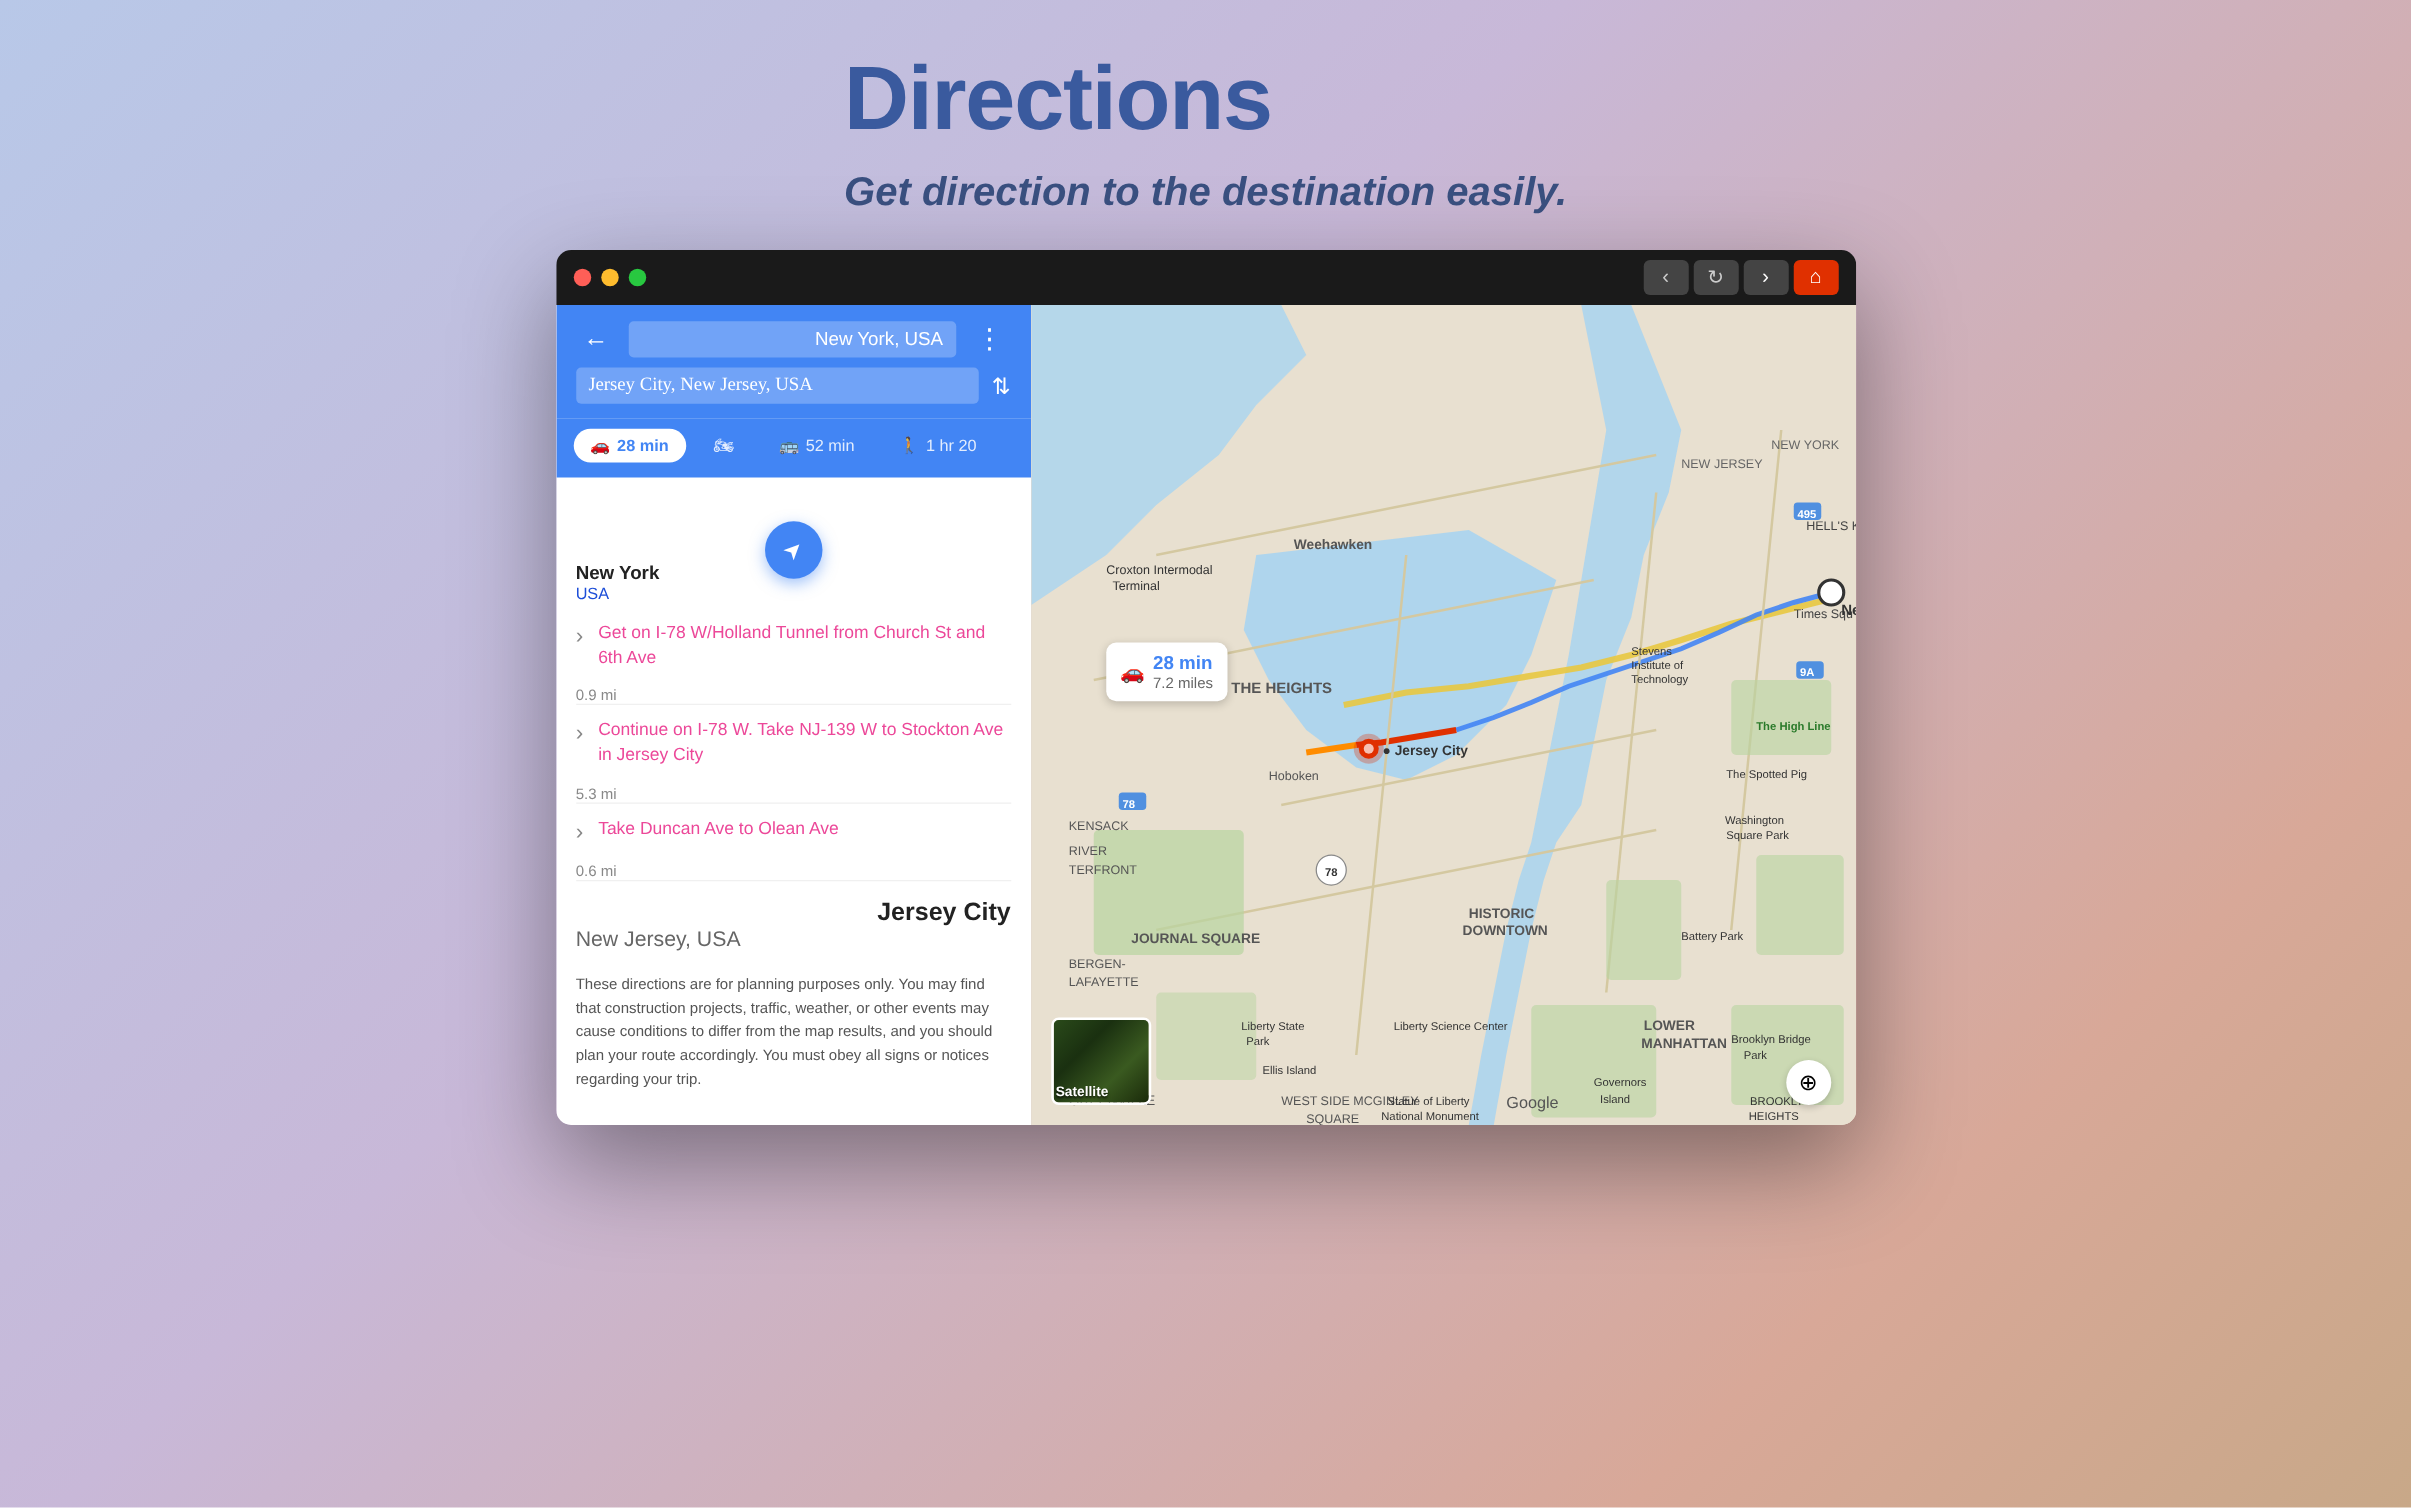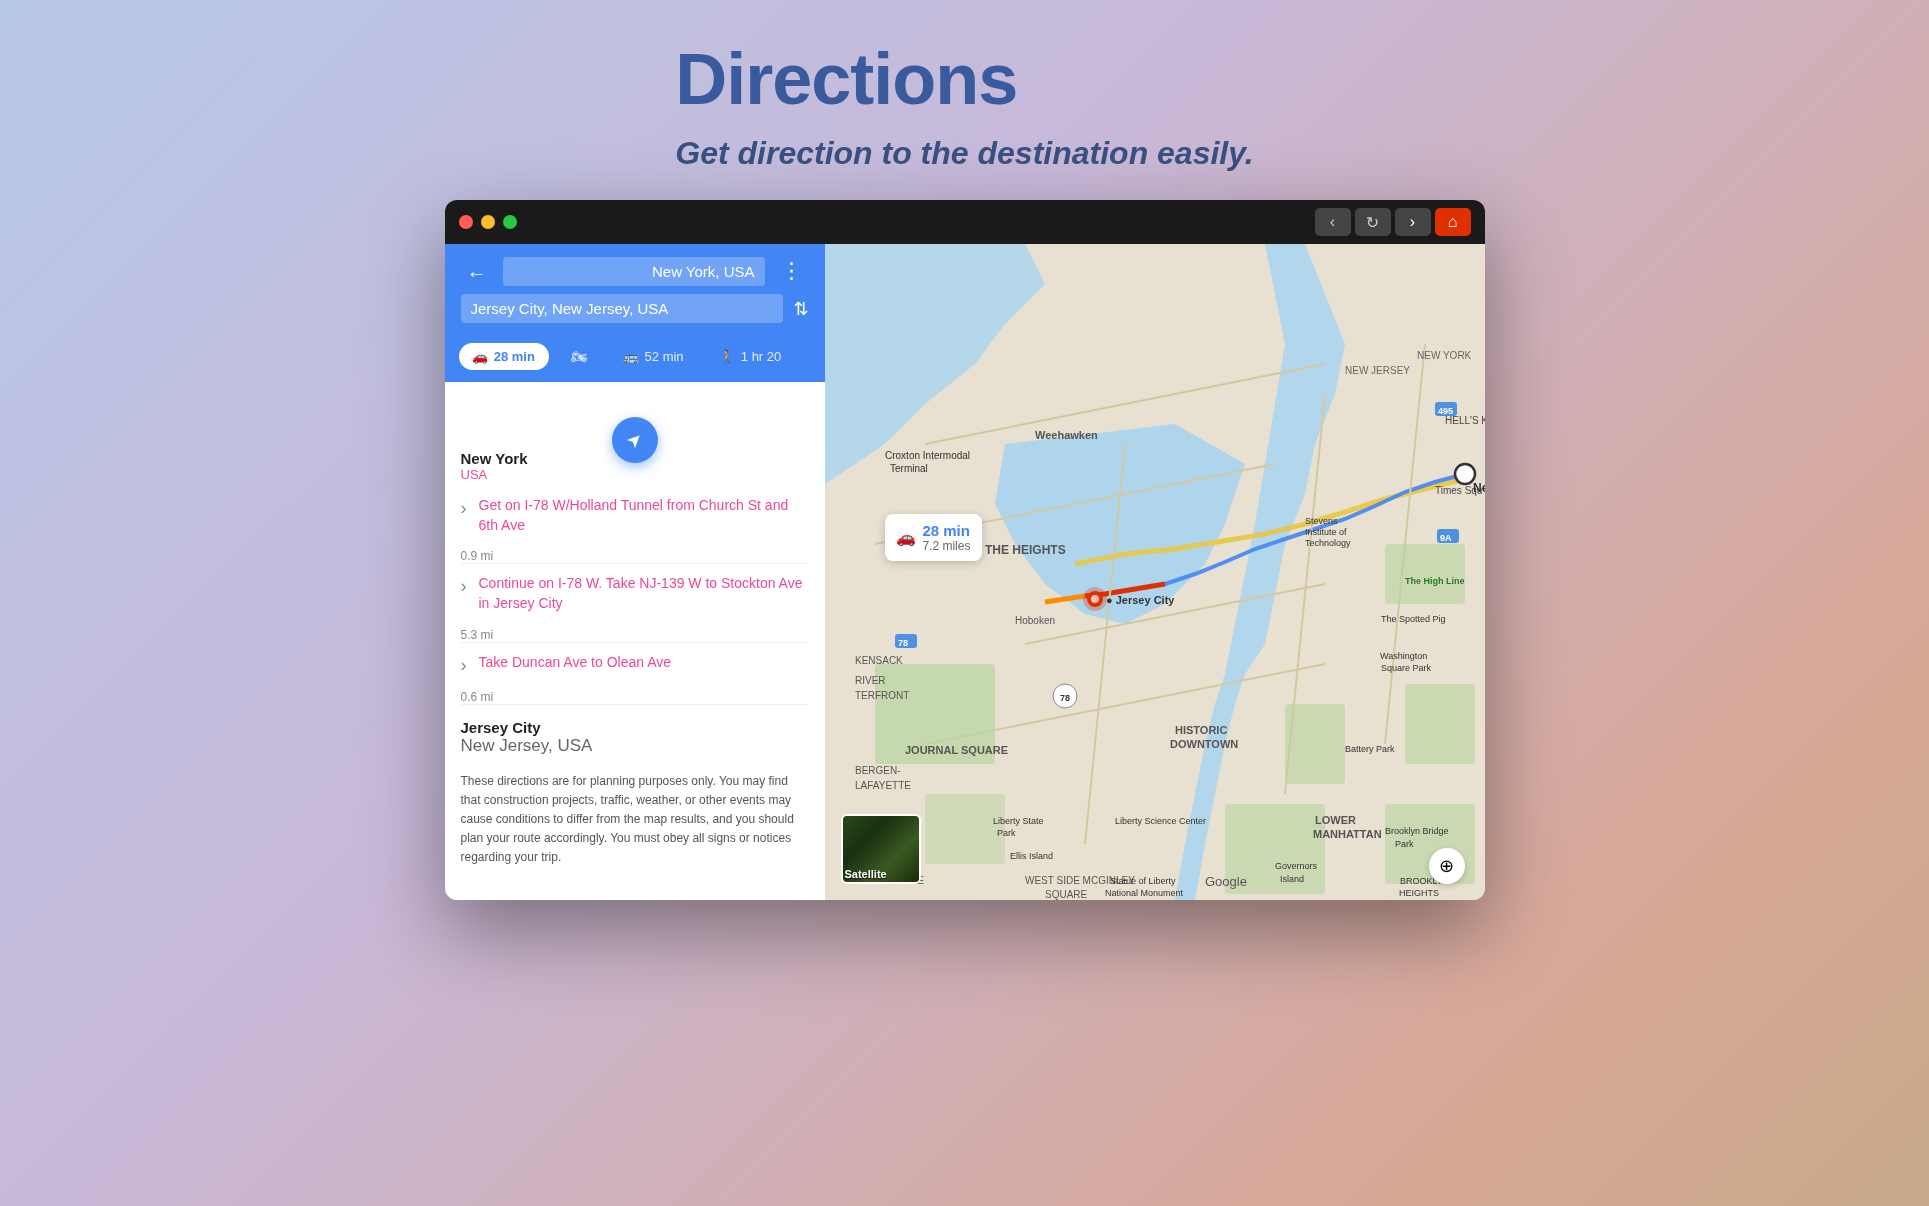--- a/index.html
+++ b/index.html
@@ -157,20 +157,21 @@
 
     .dest-input {
       flex: 1;
       background: rgba(255,255,255,0.25);
       border: none;
       border-radius: 4px;
       padding: 6px 10px;
       color: white;
       font-size: 15px;
       outline: none;
+      font-family: Liberation Serif, serif;
     }
 
     .swap-btn {
       color: white;
       font-size: 18px;
       cursor: pointer;
     }
 
     
     .transport-tabs {
@@ -248,21 +249,21 @@
     }
 
     .waypoint-city {
       font-size: 15px;
       font-weight: 700;
       color: #222;
     }
 
     .waypoint-country {
       font-size: 13px;
-      color: #ec4899;
+      color: #1d4ed8;
     }
 
     .step-item {
       display: flex;
       align-items: flex-start;
       padding: 10px 16px;
       cursor: pointer;
     }
 
     .step-arrow {
@@ -294,23 +295,24 @@
       height: 1px;
       background: #f0f0f0;
       margin: 0 16px;
     }
 
     .dest-header {
       padding: 14px 16px 4px;
     }
 
     .dest-city {
-      font-size: 15px;
+      font-size: 20px;
       font-weight: 700;
       color: #222;
+      text-align: right;
     }
 
     .dest-region {
       font-size: 17px;
       color: #666;
     }
 
     .disclaimer {
       padding: 12px 16px 16px;
       font-size: 12px;

